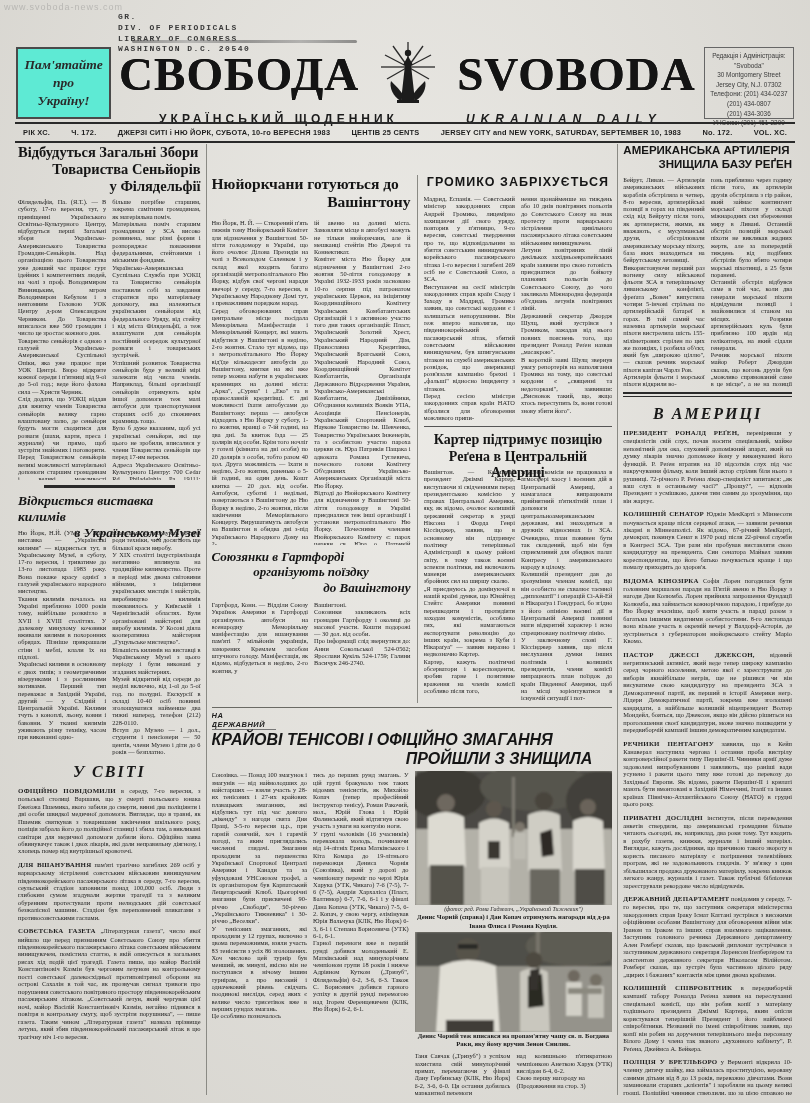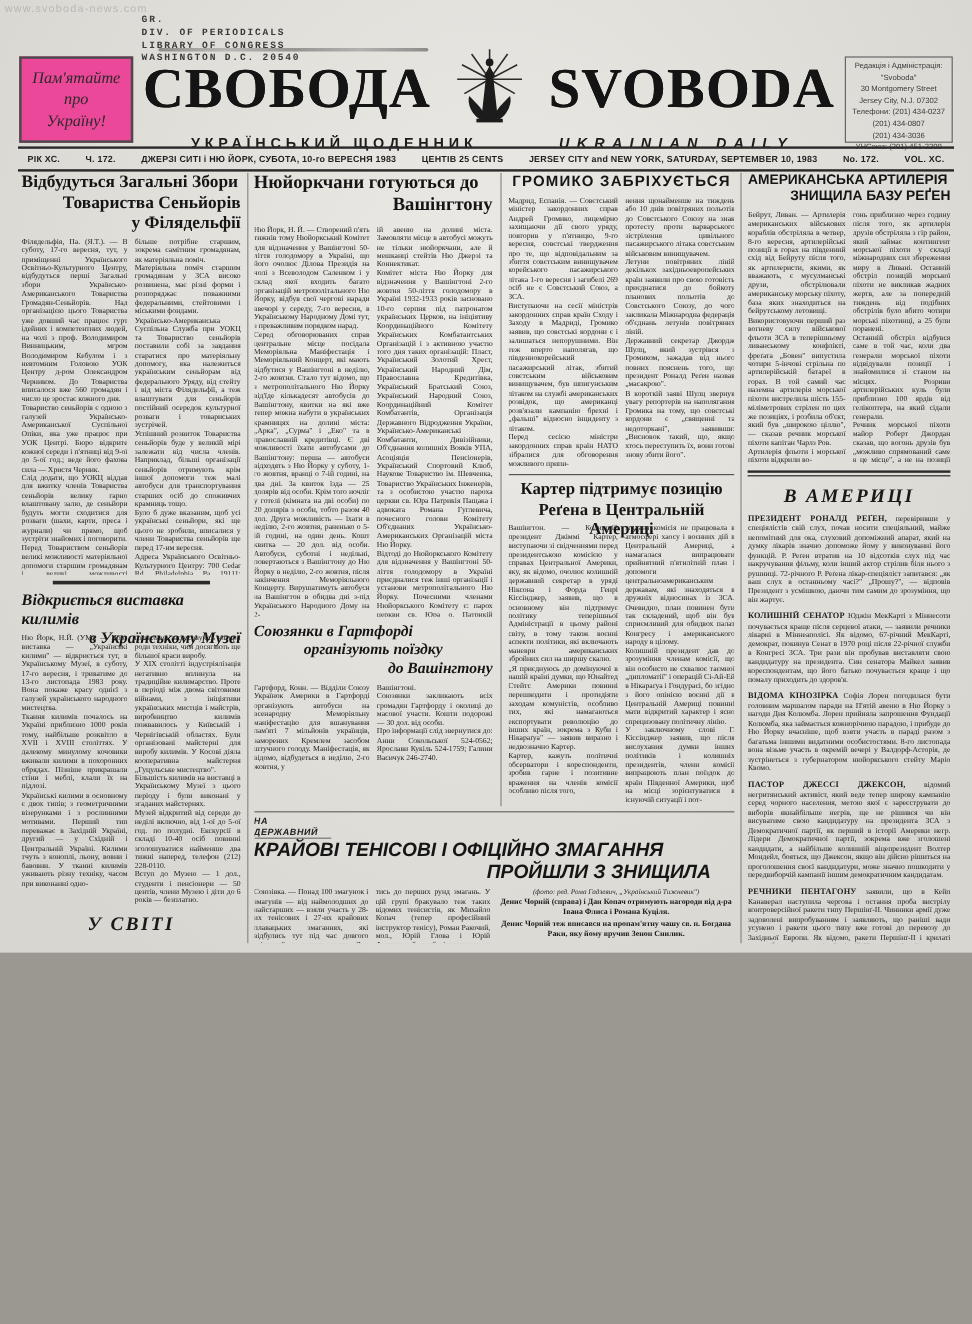--- a/index.html
+++ b/index.html
@@ -1,48 +1,48 @@
 <!DOCTYPE html>
 <html><head>
 <meta charset="utf-8">
 <style>
   html,body{margin:0;padding:0;background:#9a9891;}
-  .page{position:relative;width:810px;height:794px;margin:0 auto;background:#e4e2dc;
+  .page{position:relative;width:810px;height:1103px;margin:0 auto;background:#e4e2dc;
     color:#222;font-family:"Liberation Serif",serif;overflow:hidden;}
   .page::before{content:"";position:absolute;inset:0;pointer-events:none;
     background:radial-gradient(ellipse at 50% 35%, rgba(255,255,255,.30), rgba(0,0,0,.05) 85%);}
   .watermark{position:absolute;top:2px;left:4px;font-family:"Liberation Sans",sans-serif;
     font-size:9px;color:#777;opacity:.35;letter-spacing:1px;}
   .stamp{position:absolute;top:12px;left:118px;font-family:"Liberation Mono",monospace;
     font-size:8px;font-weight:bold;letter-spacing:1.5px;color:#3a3a3a;white-space:pre-line;line-height:1.35;}
   .smudge{position:absolute;top:40px;left:132px;width:225px;height:3px;opacity:.55;border-radius:2px;
     background:linear-gradient(90deg,#4a4a4a,#999,#555,#8a8a8a,#444);}
   .masthead{position:absolute;top:47px;left:16px;right:16px;height:72px;display:flex;align-items:stretch;gap:8px;}
-  .remember-box{width:134px;border:2px solid #4a4a4a;background:#ec4899;display:flex;align-items:center;
-    justify-content:center;text-align:center;font-style:italic;font-weight:normal;font-size:13.5px;
+  .remember-box{width:134px;border:2px solid #4a4a4a;background:#5eead4;display:flex;align-items:center;
+    justify-content:center;text-align:center;font-style:italic;font-weight:bold;font-size:13.5px;
     line-height:1.35;white-space:pre-line;color:#2a2a2a;}
   .mast-center{flex:1;display:flex;flex-direction:column;justify-content:center;}
   .title-row{display:flex;align-items:center;justify-content:center;gap:20px;}
   .mast-title{font-weight:bold;font-size:47px;line-height:.88;letter-spacing:1px;color:#141414;
     text-shadow:0 0 .5px #141414;}
   .subtitle-row{display:flex;justify-content:space-between;padding:3px 34px 0 40px;}
   .mast-sub{font-family:"Liberation Sans",sans-serif;font-weight:bold;font-size:12px;
     letter-spacing:4px;color:#1c1c1c;}
   .mast-sub.lat{font-style:italic;letter-spacing:6px;}
   .address-box{width:124px;border:1px solid #666;font-family:"Liberation Sans",sans-serif;
     font-size:6.4px;line-height:1.5;text-align:center;padding:3px 2px;color:#3a3a3a;white-space:pre-line;}
   .dateline{position:absolute;top:122px;left:15px;right:15px;height:15px;border-top:2px solid #2a2a2a;
     border-bottom:2px solid #2a2a2a;display:flex;align-items:center;justify-content:space-between;
     padding:1px 8px;font-family:"Liberation Sans",sans-serif;font-size:7.4px;font-weight:bold;
     letter-spacing:.2px;color:#1e1e1e;white-space:nowrap;}
   .content{position:absolute;top:144px;left:18px;right:18px;bottom:8px;display:flex;gap:5px;}
   .colrule{width:1px;background:#8a8a84;}
   .col1{width:184px;display:flex;flex-direction:column;}
   .mid{width:404px;display:flex;flex-direction:column;}
-  .midtop{display:flex;gap:6px;height:528px;overflow:hidden;}
+  .midtop{display:flex;gap:6px;height:528px;overflow:hidden;margin-top:31px;}
   .col2{width:199px;display:flex;flex-direction:column;}
   .col3{flex:1;display:flex;flex-direction:column;}
   .col4{width:170px;display:flex;flex-direction:column;}
   .body-text{font-size:6.4px;line-height:1.14;text-align:justify;white-space:pre-line;
     color:#1e1e1e;overflow:hidden;}
   .twocol{display:flex;gap:6px;overflow:hidden;}
   .twocol>div{flex:1;}
   .hl{font-weight:bold;line-height:1.18;color:#151515;}
   .hl span{display:block;}
   .tr{text-align:right;}.tc{text-align:center;}

